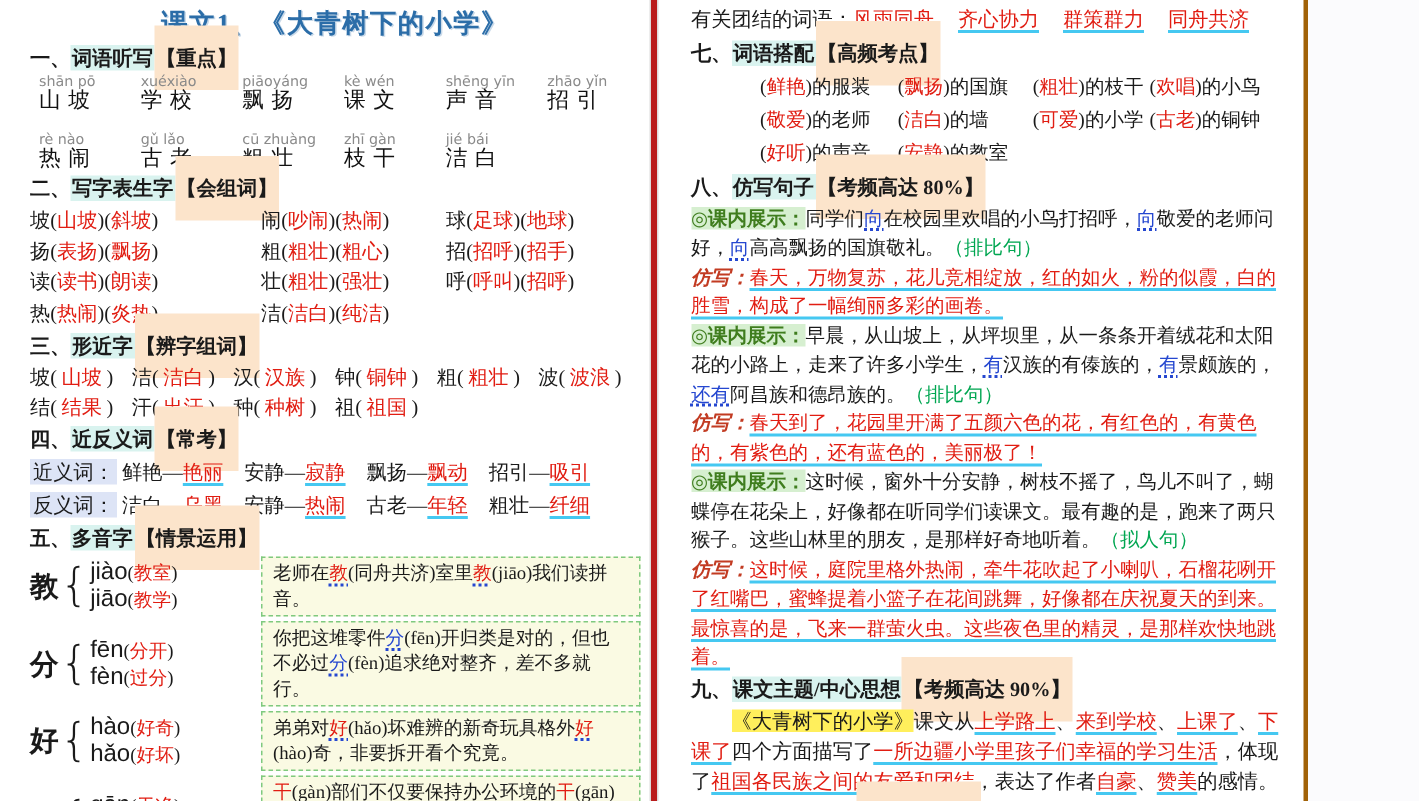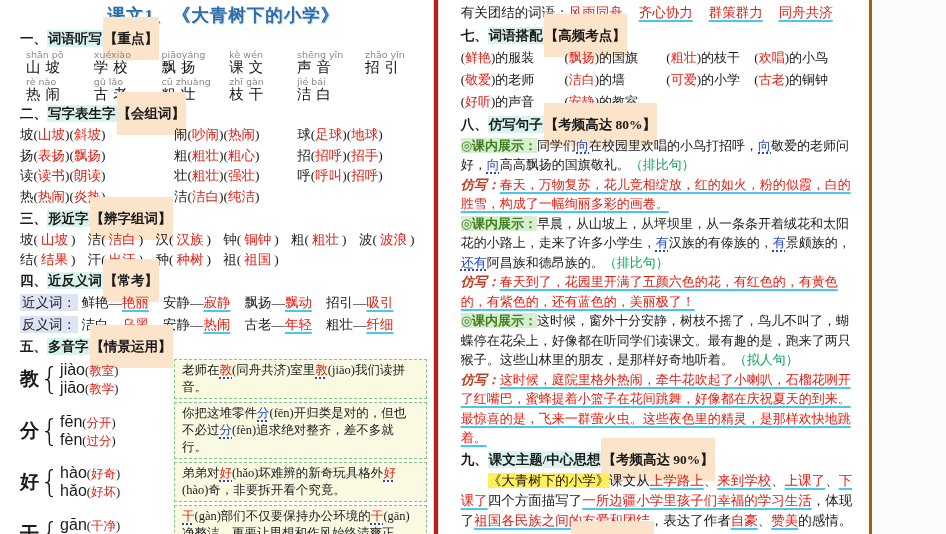--- a/index.html
+++ b/index.html
@@ -23,21 +23,21 @@
   .dot{text-decoration:underline dotted 2px;text-decoration-color:#2547d0;text-underline-offset:3px;}
   .u-cyan{text-decoration:underline solid 1.5px;text-decoration-color:#45c8f1;text-underline-offset:3px;}
   .hl-yellow{background:#ffef5c;}
   .lbl-lav{background:#dde4f6;padding:1px 2px;}
 
   
   .doc-title{text-align:center;font-size:17.5px;font-weight:bold;color:#2b6da8;
              letter-spacing:1px;margin:1px 0 3px;text-shadow:1px 1px 0 rgba(43,109,168,.25);}
 
   
-  .wgrid{display:grid;grid-template-columns:repeat(6,1fr);row-gap:2px;margin:1px 0 0;}
+  .wgrid{display:grid;grid-template-columns:repeat(6,1fr);row-gap:14px;margin:1px 0 0;}
   .wcell{padding-left:6px;}
   .w-py{display:block;font-family:"DejaVu Sans","Liberation Sans",sans-serif;font-size:9.5px;
         color:#8a8a8a;line-height:10px;}
   .w-zi{display:block;font-size:14.5px;letter-spacing:5px;line-height:15px;color:#111;}
 
   
   .zgrid{display:grid;grid-template-columns:1.25fr 1fr 1.05fr;font-size:13.5px;line-height:20.5px;}
   .jgrid{display:grid;grid-template-columns:repeat(6,1fr);font-size:13.5px;line-height:19.5px;}
   .jgrid .inpad{padding:0 3px;}
 
@@ -50,21 +50,21 @@
   .dy-entry{display:flex;align-items:center;margin:3px 0;}
   .dy-left{display:flex;align-items:center;min-width:150px;}
   .dy-char{font-size:19px;font-weight:bold;}
   .dy-brace{font-size:30px;font-weight:100;line-height:26px;margin:0 1px;font-family:"DejaVu Sans",sans-serif;}
   .dy-opt{line-height:16px;font-size:12.5px;white-space:nowrap;}
   .dy-py{font-family:Liberation Sans, sans-serif;font-size:16px;}
   .dy-box{flex:1;background:#fafae3;border:1.6px dashed #7fc97f;padding:2px 7px;
           font-size:12.5px;line-height:17px;margin-left:4px;}
 
   
-  .cgrid{display:grid;grid-template-columns:1.12fr 1.1fr 0.95fr 1.13fr;font-size:13px;line-height:22px;}
+  .cgrid{display:grid;grid-template-columns:1.12fr 1.1fr 0.95fr 1.13fr;font-size:13px;line-height:22px;margin-left:46px;}
   .para{font-size:13px;line-height:19.5px;margin:0;}
   .kczs{background:#d6efd0;color:#3f7d1e;font-weight:bold;}
   .fx-label{color:#c23b22;font-weight:bold;font-style:italic;}
   .fx-body{color:#e11d12;text-decoration:underline solid 1.5px;text-decoration-color:#45c8f1;
            text-underline-offset:3px;}
   .theme-p{font-size:13.5px;line-height:20px;margin:0;text-indent:2em;}
 </style>
 </head>
 <body>
 

